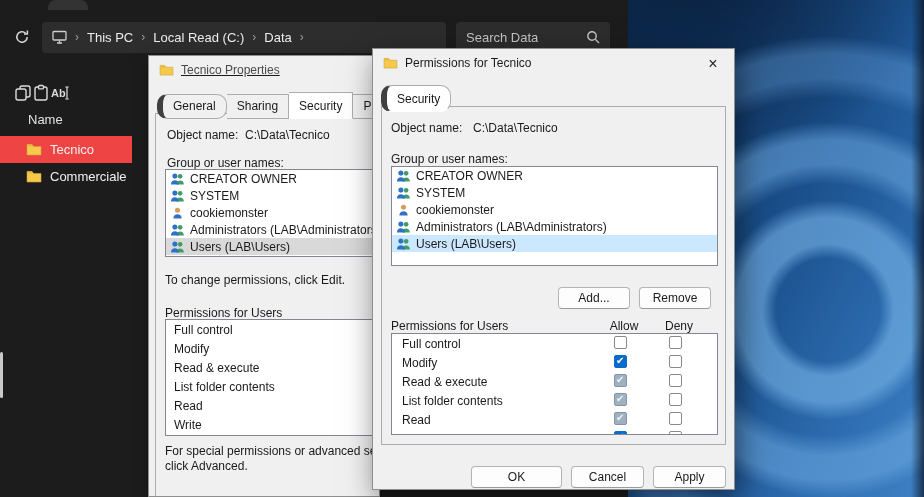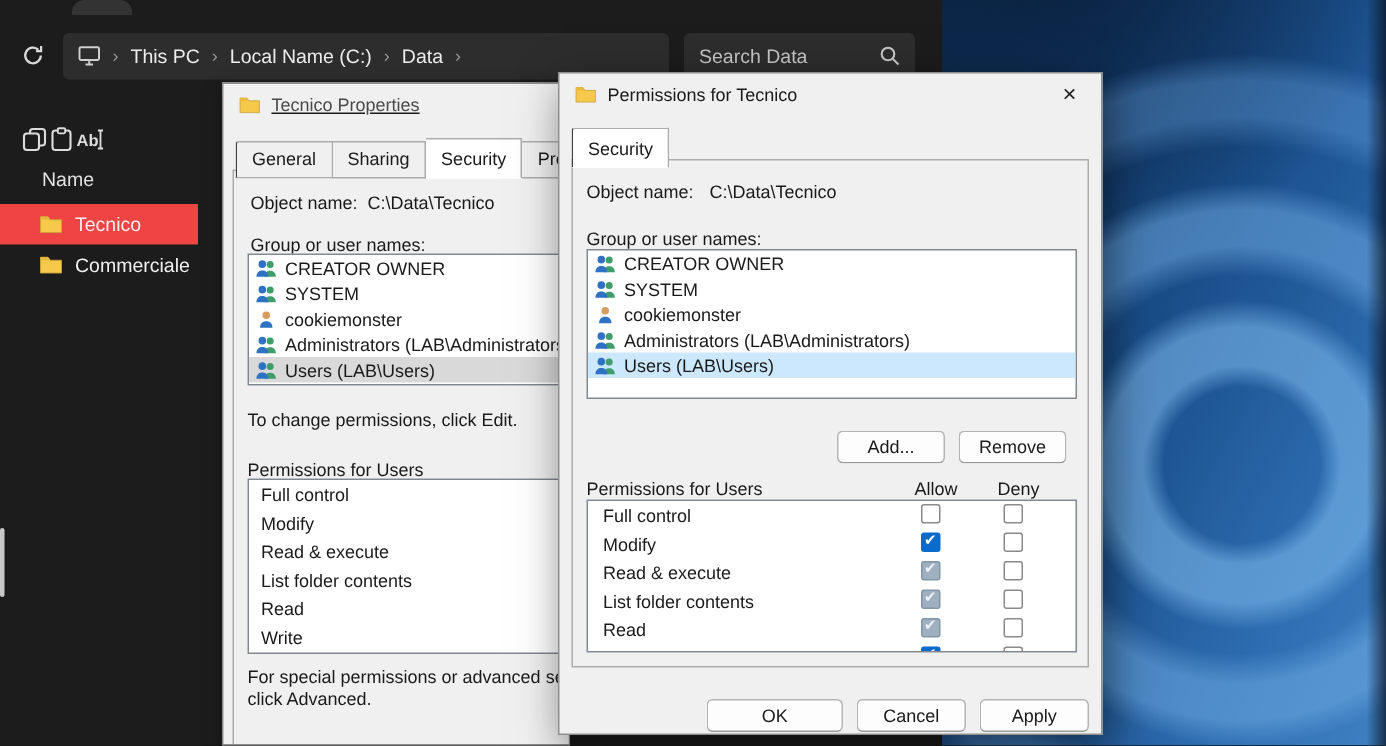--- a/index.html
+++ b/index.html
@@ -37,21 +37,21 @@
       radial-gradient(circle at 80px -50px, rgba(8,26,52,.85), rgba(8,26,52,0) 230px),
       linear-gradient(118deg,#0e3057 0%,#1a4f8b 48%,#2d6cb0 78%,#3f81c4 100%);}
   .wall-edge{position:absolute;right:0;top:0;width:13px;height:100%;
     background:linear-gradient(to right, rgba(6,16,30,0), rgba(6,16,30,.7));}
 
   
   .dialog{position:absolute;background:#f0f0f0;border:1px solid #8f8f8f;color:#1a1a1a;font-size:12px;}
   .dlg-title{height:28px;display:flex;align-items:center;gap:7px;padding:0 10px;font-size:12px;}
   .tabs{position:absolute;left:8px;top:38px;display:flex;z-index:2;}
   .tab{padding:4px 10px 5px;border:1px solid #acacac;border-left:none;background:#f0f0f0;white-space:nowrap;cursor:pointer;}
-  .tab:first-child{border-left:1px solid #404040;border-top-left-radius:2px;}
+  .tab:first-child{border-left:6px solid #404040;border-top-left-radius:2px;border-radius:10px;}
   .tab.active{background:#fff;margin-top:-2px;padding-top:6px;border-bottom:1px solid #fff;position:relative;z-index:3;}
   .tab-page{position:absolute;border:1px solid #acacac;background:#f0f0f0;}
   .listbox{position:absolute;background:#fff;border:1px solid #828790;overflow:hidden;}
   .lbl{position:absolute;white-space:nowrap;}
   .user-row{height:17px;display:flex;align-items:center;gap:5px;padding-left:4px;font-size:12px;white-space:nowrap;overflow:hidden;cursor:default;}
   .user-row.sel{background:#cce8ff;}
   .user-row.sel-in{background:#d9d9d9;}
   .uicon{flex:0 0 auto;}
   .btn{height:22px;background:#fdfdfd;border:1px solid #b4b4b4;border-bottom-color:#9a9a9a;border-radius:4px;
     font-size:12px;color:#1a1a1a;display:flex;align-items:center;justify-content:center;cursor:pointer;
@@ -100,21 +100,21 @@
         </svg>
       </div>
       <div class="breadcrumb">
         <svg width="15" height="14" viewBox="0 0 15 14">
           <rect x="1" y="1.5" width="13" height="8.5" rx="1" fill="none" stroke="#cfcfcf" stroke-width="1.3"></rect>
           <path d="M5 13h5M7.5 10.5V13" stroke="#cfcfcf" stroke-width="1.3"></path>
         </svg>
         <span class="crumb-sep">›</span>
         <span class="crumb">This PC</span>
         <span class="crumb-sep">›</span>
-        <span class="crumb">Local Name (C:)</span>
+        <span class="crumb">Local Read (C:)</span>
         <span class="crumb-sep">›</span>
         <span class="crumb">Data</span>
         <span class="crumb-sep">›</span>
       </div>
       <div class="searchbox">
         <span class="sp">Search Data</span>
         <svg width="14" height="14" viewBox="0 0 14 14">
           <circle cx="6" cy="6" r="4.2" fill="none" stroke="#c8c8c8" stroke-width="1.4"></circle>
           <path d="M9.3 9.3 L13 13" stroke="#c8c8c8" stroke-width="1.4"></path>
         </svg>

